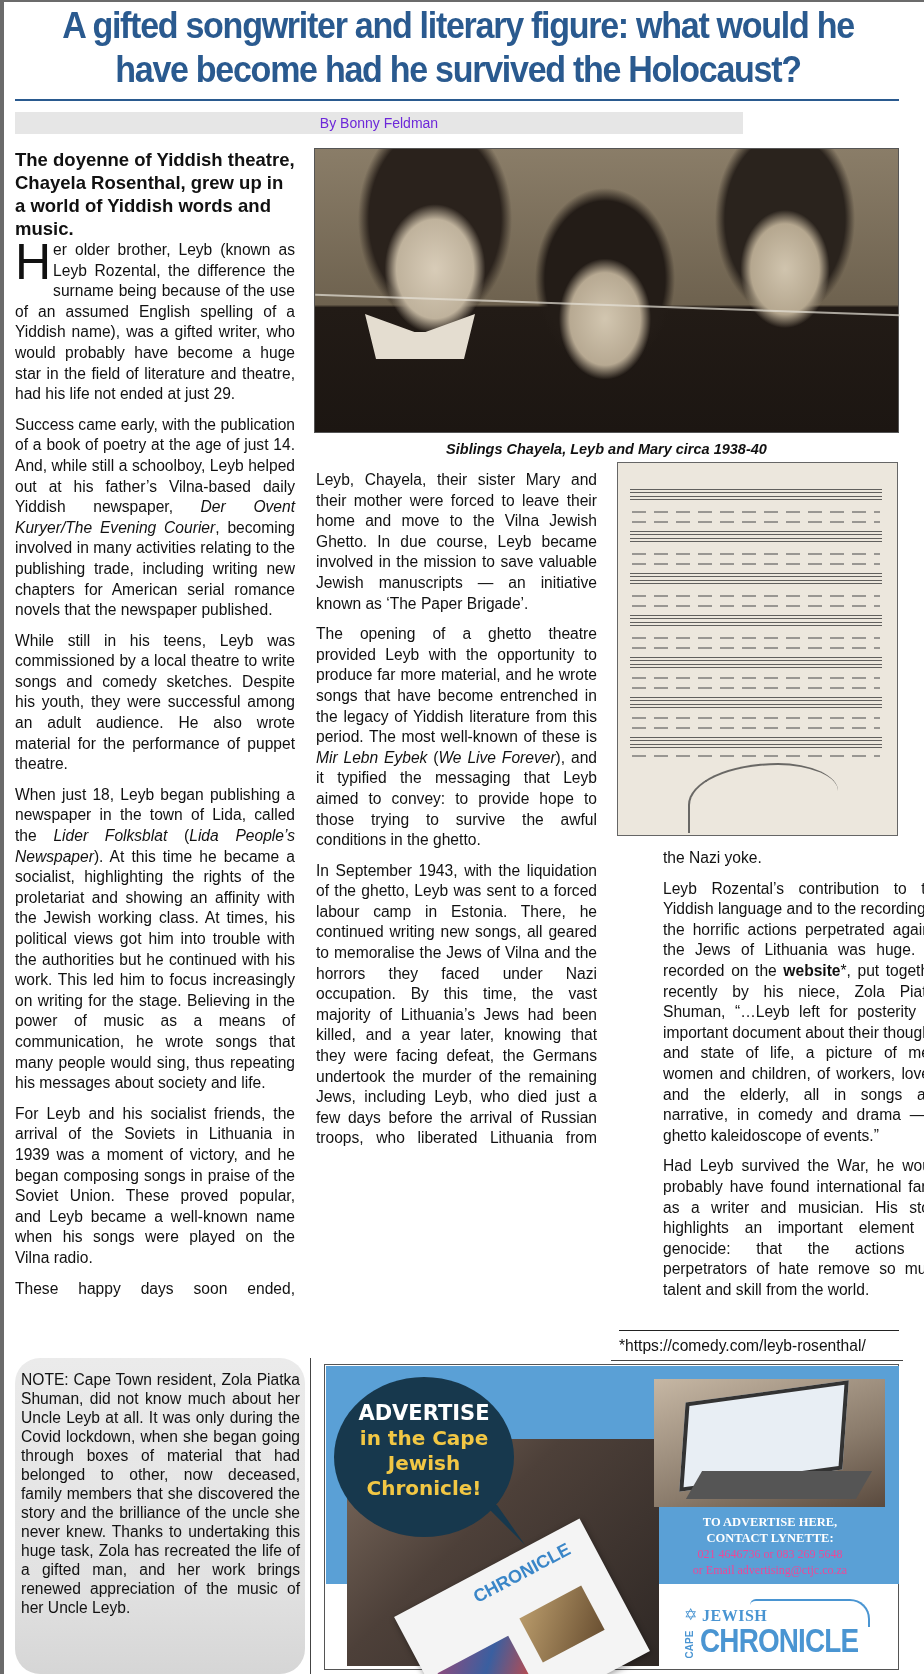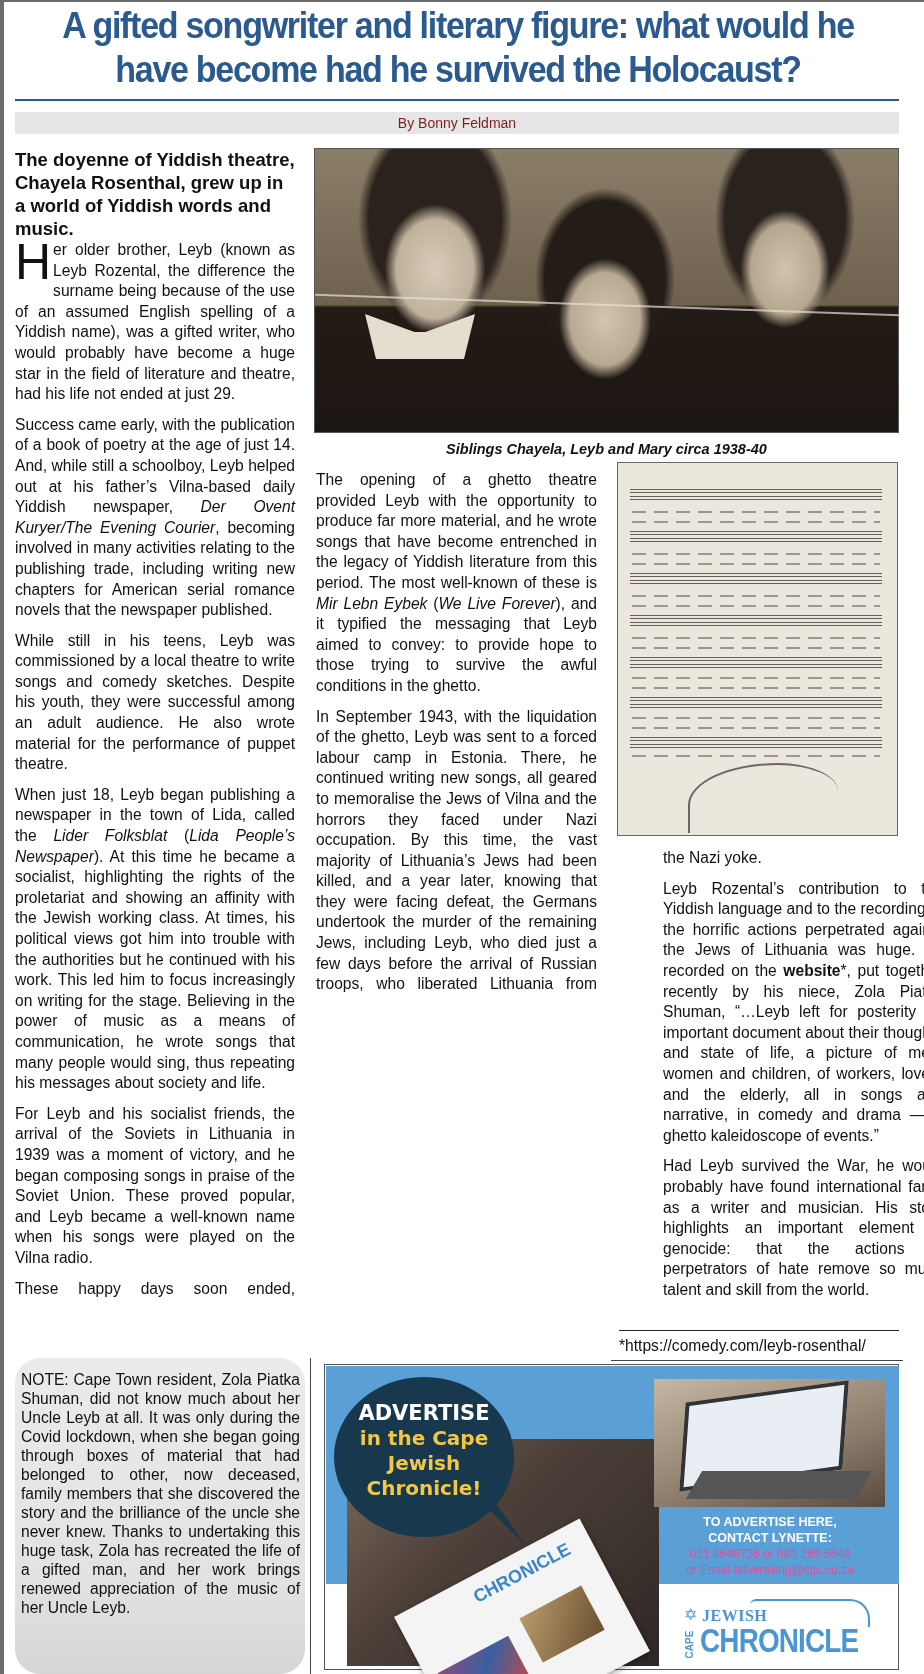--- a/index.html
+++ b/index.html
@@ -11,22 +11,22 @@
 
   .headline {
     position: absolute; left: 16px; top: 4px; width: 884px;
     text-align: center; color: #2a5a8f;
     font-family: "Liberation Sans", sans-serif; font-weight: bold;
     font-size: 37px; line-height: 44px; letter-spacing: -1.4px;
     transform: scaleX(0.92); transform-origin: center top;
   }
   .headline-rule { position: absolute; left: 15px; top: 99px; width: 884px; height: 2px; background: #2a5a8f; }
   .byline-bar {
-    position: absolute; left: 15px; top: 112px; width: 884px; height: 22px;
-    background: #e6e6e6; text-align: center; font-size: 14px; line-height: 22px; color: #7f1d1d;
+    position: absolute; left: 15px; top: 112px; width: 728px; height: 22px;
+    background: #e6e6e6; text-align: center; font-size: 14px; line-height: 22px; color: #6d28d9;
   }
 
   .col { position: absolute; font-size: 15.6px; line-height: 20.6px; text-align: justify; color: #111; }
   .col p { margin-bottom: 10px; }
   .col-1 { left: 15px; top: 148px; width: 280px; }
   .col-2 { left: 316px; top: 470px; width: 281px; }
   .col-3 { left: 619px; top: 848px; width: 280px; margin-left: 44px; }
 
   .standfirst { font-weight: bold; font-size: 18.5px; line-height: 23px; text-align: left; color: #111; }
   .dropcap { float: left; font-size: 50px; line-height: 40px; margin: 2px 2px 0 0; font-weight: normal; color: #111; }
@@ -102,21 +102,21 @@
 
   .ad-laptop {
     position: absolute; left: 329px; top: 14px; width: 231px; height: 128px;
     background: linear-gradient(160deg, #c6b7a4 0%, #8b7c6c 60%, #5a4a3e 100%);
   }
   .ad-laptop-screen { position: absolute; left: 30px; top: 12px; width: 160px; height: 90px; background: #e8eef4; border: 4px solid #333; transform: skewX(-12deg) rotate(-8deg); }
   .ad-laptop-keys { position: absolute; left: 40px; top: 92px; width: 170px; height: 28px; background: #555; transform: skewX(-30deg); }
 
   .ad-contact {
     position: absolute; left: 330px; top: 149px; width: 230px; text-align: center; color: #fff;
-    font-family: Liberation Sans, sans-serif;
+    font-family: Liberation Serif, serif;
   }
   .ad-contact .h { font-weight: bold; font-size: 12.5px; line-height: 16px; }
   .ad-contact .t { font-size: 12px; line-height: 16px; color: #ec4899; }
   .ad-logo { position: absolute; left: 355px; top: 240px; width: 200px; height: 60px; color: #4a95d2; }
   .ad-logo .jewish { position: absolute; left: 22px; top: 2px; font-family: "Liberation Serif", serif; font-size: 16px; font-weight: bold; letter-spacing: 0.5px; }
   .ad-logo .chronicle { position: absolute; left: 20px; top: 16px; font-size: 34px; font-weight: bold; letter-spacing: -1px; transform: scaleX(0.82); transform-origin: left top; }
   .ad-logo .cape { position: absolute; left: -4px; top: 34px; font-size: 10px; font-weight: bold; transform: rotate(-90deg); }
   .ad-logo .star { position: absolute; left: 4px; top: 0px; font-size: 16px; }
   .ad-logo .mountain { position: absolute; left: 70px; top: -6px; width: 120px; height: 28px; border-top: 2px solid #4a95d2; border-right: 2px solid #4a95d2; border-radius: 6px 20px 0 0; }
 </style>
@@ -140,20 +140,21 @@
   <p style="text-align:justify;text-align-last:justify;">These happy days soon ended,</p>
 </div>
 
 <div class="photo" title="Black-and-white photo of siblings Chayela, Leyb and Mary">
   <div class="photo-collar-l"></div>
   <div class="photo-crack"></div>
 </div>
 <div class="caption">Siblings Chayela, Leyb and Mary circa 1938-40</div>
 
 <div class="col col-2">
+  <p>Leyb, Chayela, their sister Mary and their mother were forced to leave their home and move to the Vilna Jewish Ghetto. In due course, Leyb became involved in the mission to save valuable Jewish manuscripts — an initiative known as ‘The Paper Brigade’.</p>
   <p><span>The opening of a ghetto theatre provided Leyb with the opportunity to produce far more material, and he wrote songs that have become entrenched in the legacy of Yiddish literature from this period. The most well-known of these is </span><i>Mir Lebn Eybek</i><span> (</span><i>We Live Forever</i><span>), and it typified the messaging that Leyb aimed to convey: to provide hope to those trying to survive the awful conditions in the ghetto.</span></p>
   <p style="text-align-last:justify;">In September 1943, with the liquidation of the ghetto, Leyb was sent to a forced labour camp in Estonia. There, he continued writing new songs, all geared to memoralise the Jews of Vilna and the horrors they faced under Nazi occupation. By this time, the vast majority of Lithuania’s Jews had been killed, and a year later, knowing that they were facing defeat, the Germans undertook the murder of the remaining Jews, including Leyb, who died just a few days before the arrival of Russian troops, who liberated Lithuania from</p>
 </div>
 
 <div class="sheet" title="Sheet music of a Yiddish song with a sketch of a singing figure">
   <div class="staff" style="top:26px"></div>
   <div class="lyric" style="top:48px"></div>
   <div class="lyric" style="top:58px"></div>
   <div class="staff" style="top:68px"></div>
   <div class="lyric" style="top:90px"></div>

